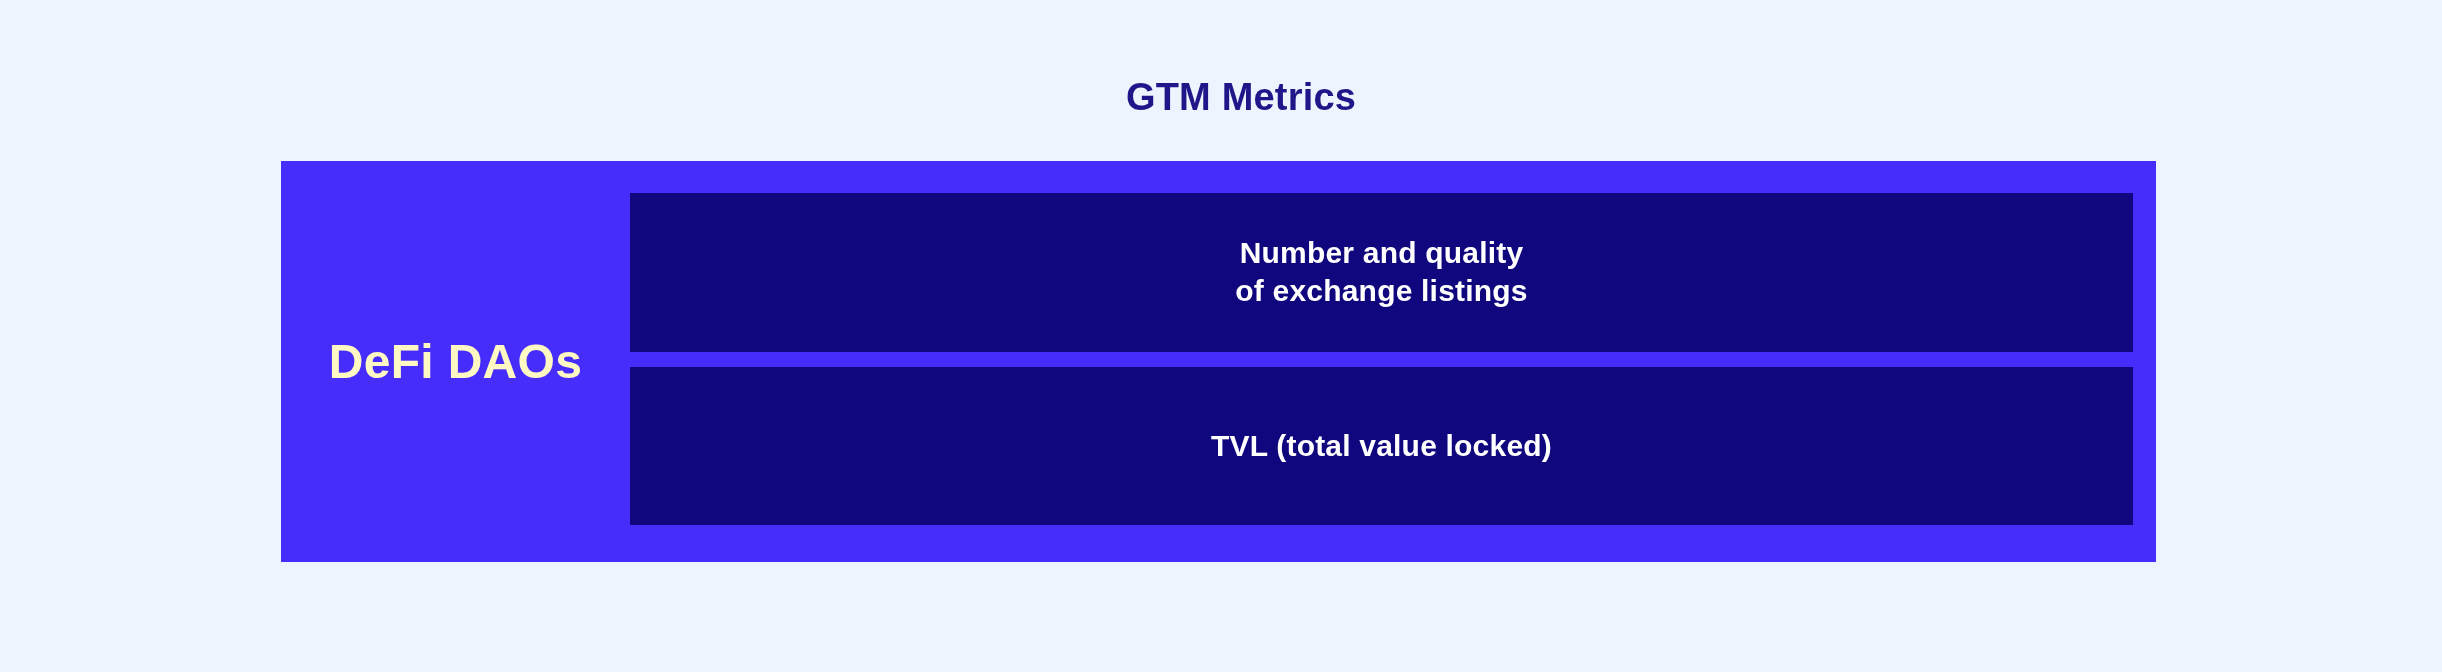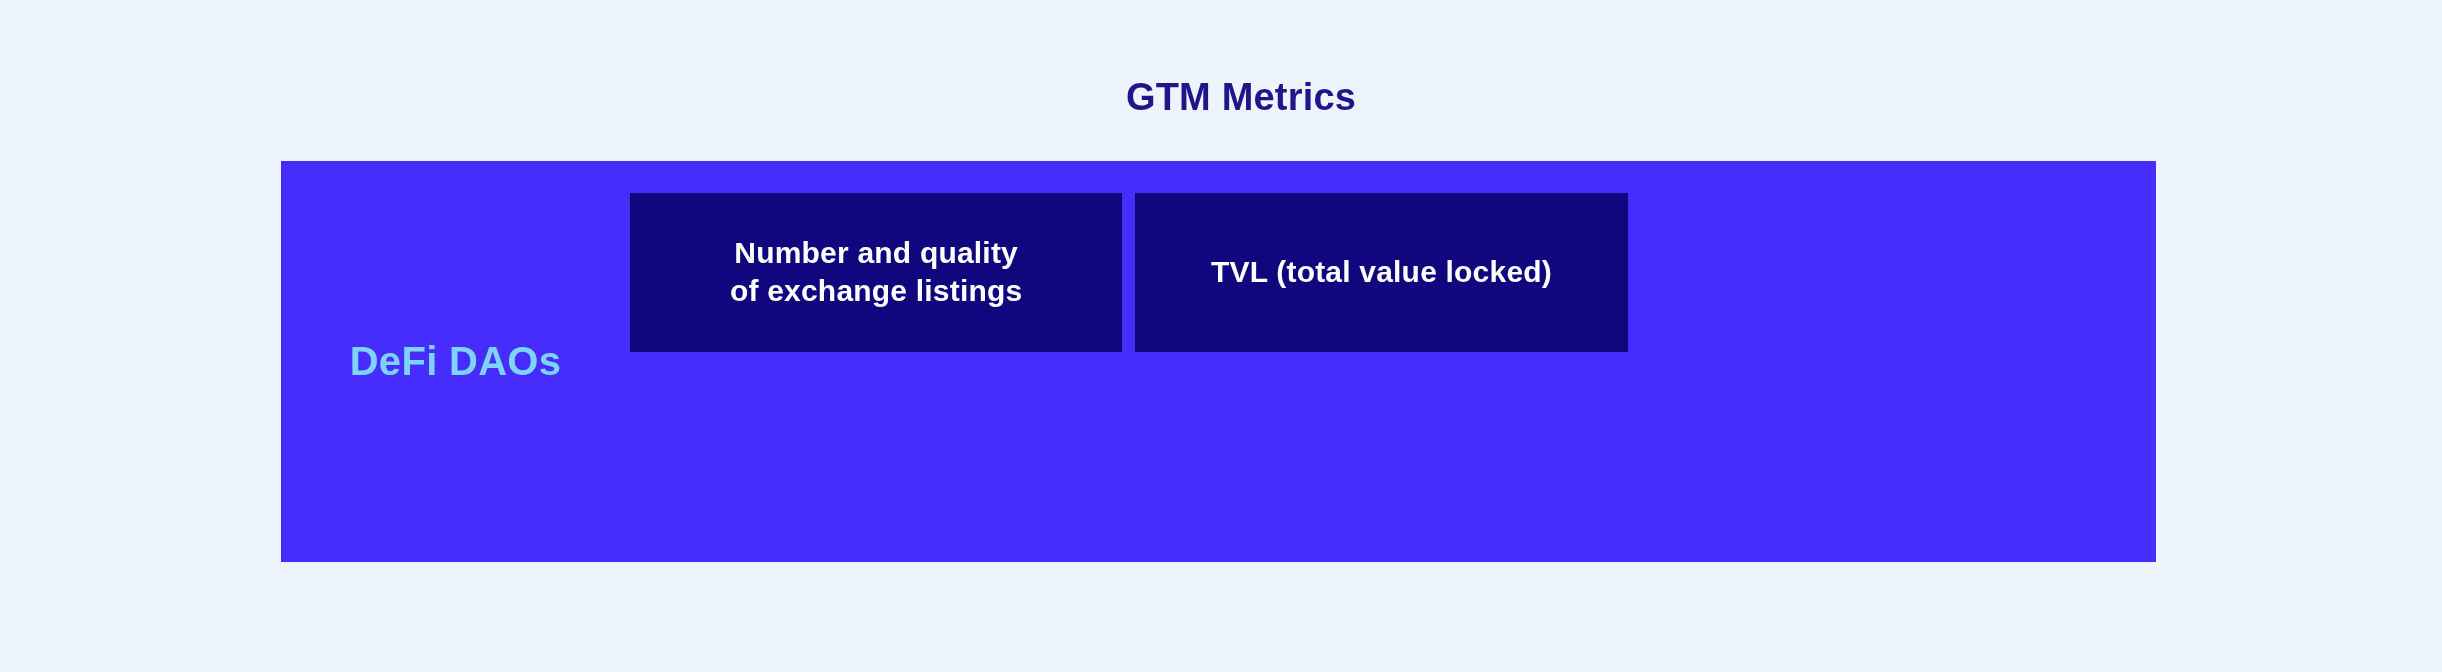--- a/index.html
+++ b/index.html
@@ -40,29 +40,29 @@
     flex-direction:row;
   }
   .row-label-cell{
     width:349px;
     flex:0 0 349px;
     display:flex;
     align-items:center;
     justify-content:center;
   }
   .row-label{
-    color:#7dd3fc;
-    font-size:40px;
+    color:#fef9c3;
+    font-size:48px;
     font-weight:bold;
     letter-spacing:0.3px;
   }
   .metrics-grid{
     flex:1;
     display:grid;
-    grid-template-columns:1fr 1fr 1fr;
+    grid-template-columns:1fr;
     grid-template-rows:1fr 1fr;
     column-gap:13px;
     row-gap:15px;
     padding:32px 23px 37px 0;
   }
   .metric-box{
     background:var(--box);
     display:flex;
     align-items:center;
     justify-content:center;

